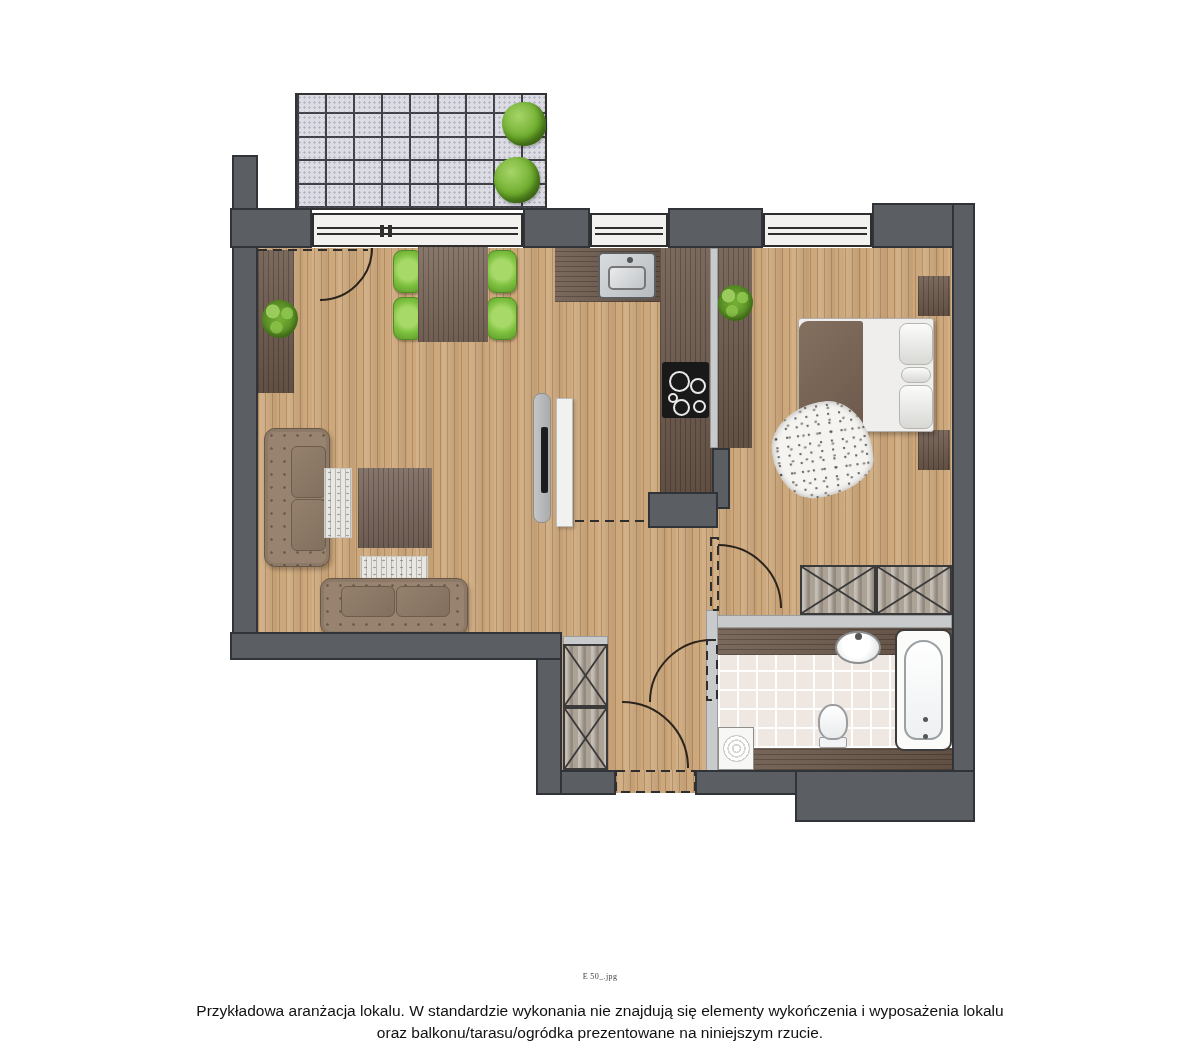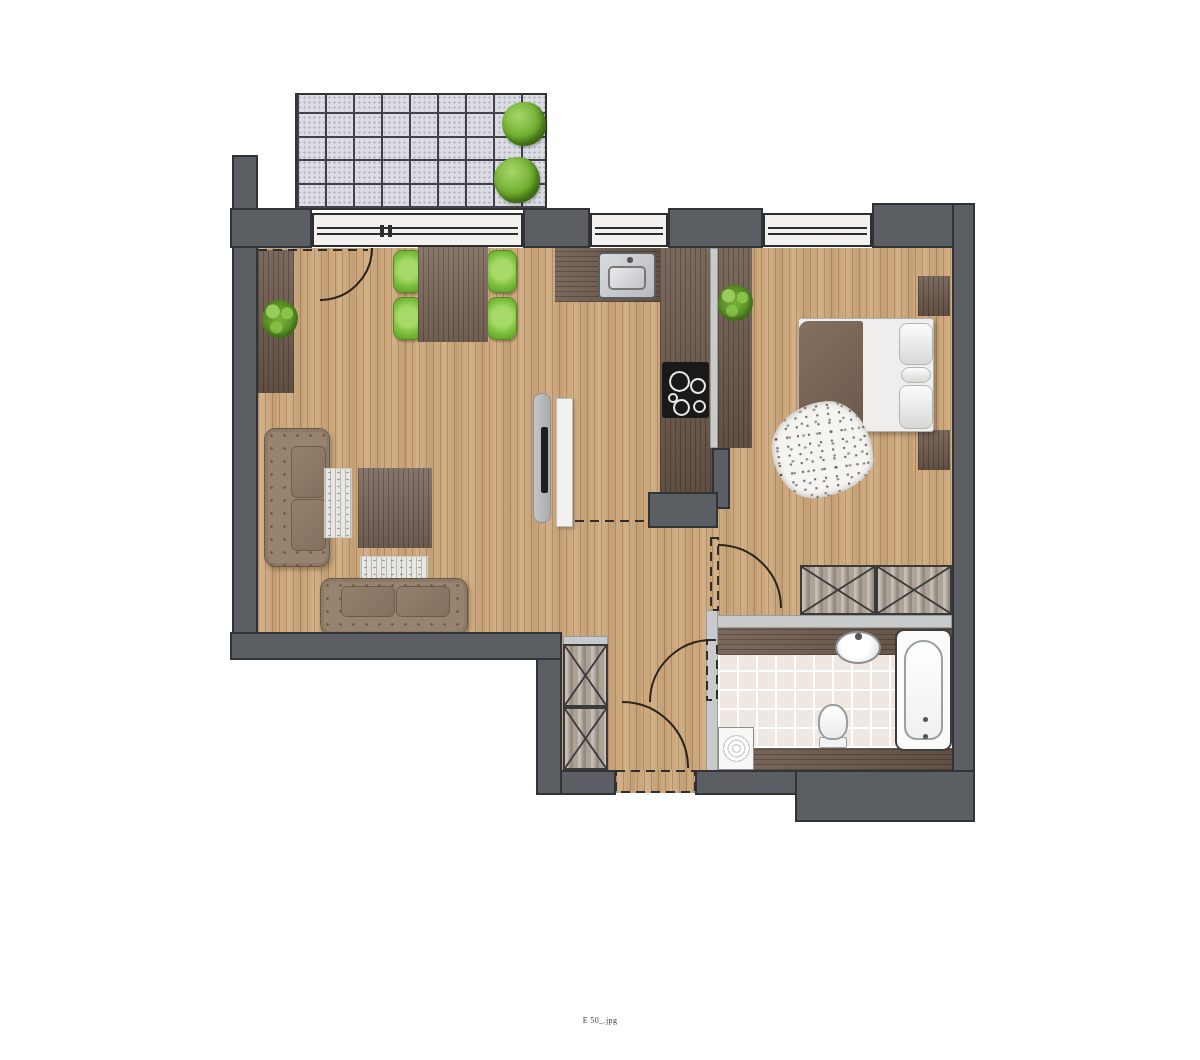--- a/index.html
+++ b/index.html
@@ -253,14 +253,18 @@
         <line x1="565" y1="709" x2="606" y2="768"></line>
         <line x1="606" y1="709" x2="565" y2="768"></line>
         <line x1="802" y1="567" x2="874" y2="613"></line>
         <line x1="874" y1="567" x2="802" y2="613"></line>
         <line x1="878" y1="567" x2="950" y2="613"></line>
         <line x1="950" y1="567" x2="878" y2="613"></line>
       </g>
     </svg>
   </div>
 
-  <div class="file-note" style="top:972px;margin-top:44px;">E 50_.jpg</div>
+  <div class="file-note" style="top:972px;">E 50_.jpg</div>
+  <div class="caption" style="top:1000px;">
+    <div>Przykładowa aranżacja lokalu. W standardzie wykonania nie znajdują się elementy wykończenia i wyposażenia lokalu</div>
+    <div>oraz balkonu/tarasu/ogródka prezentowane na niniejszym rzucie.</div>
+  </div>
 </div>
 
 </body></html>

